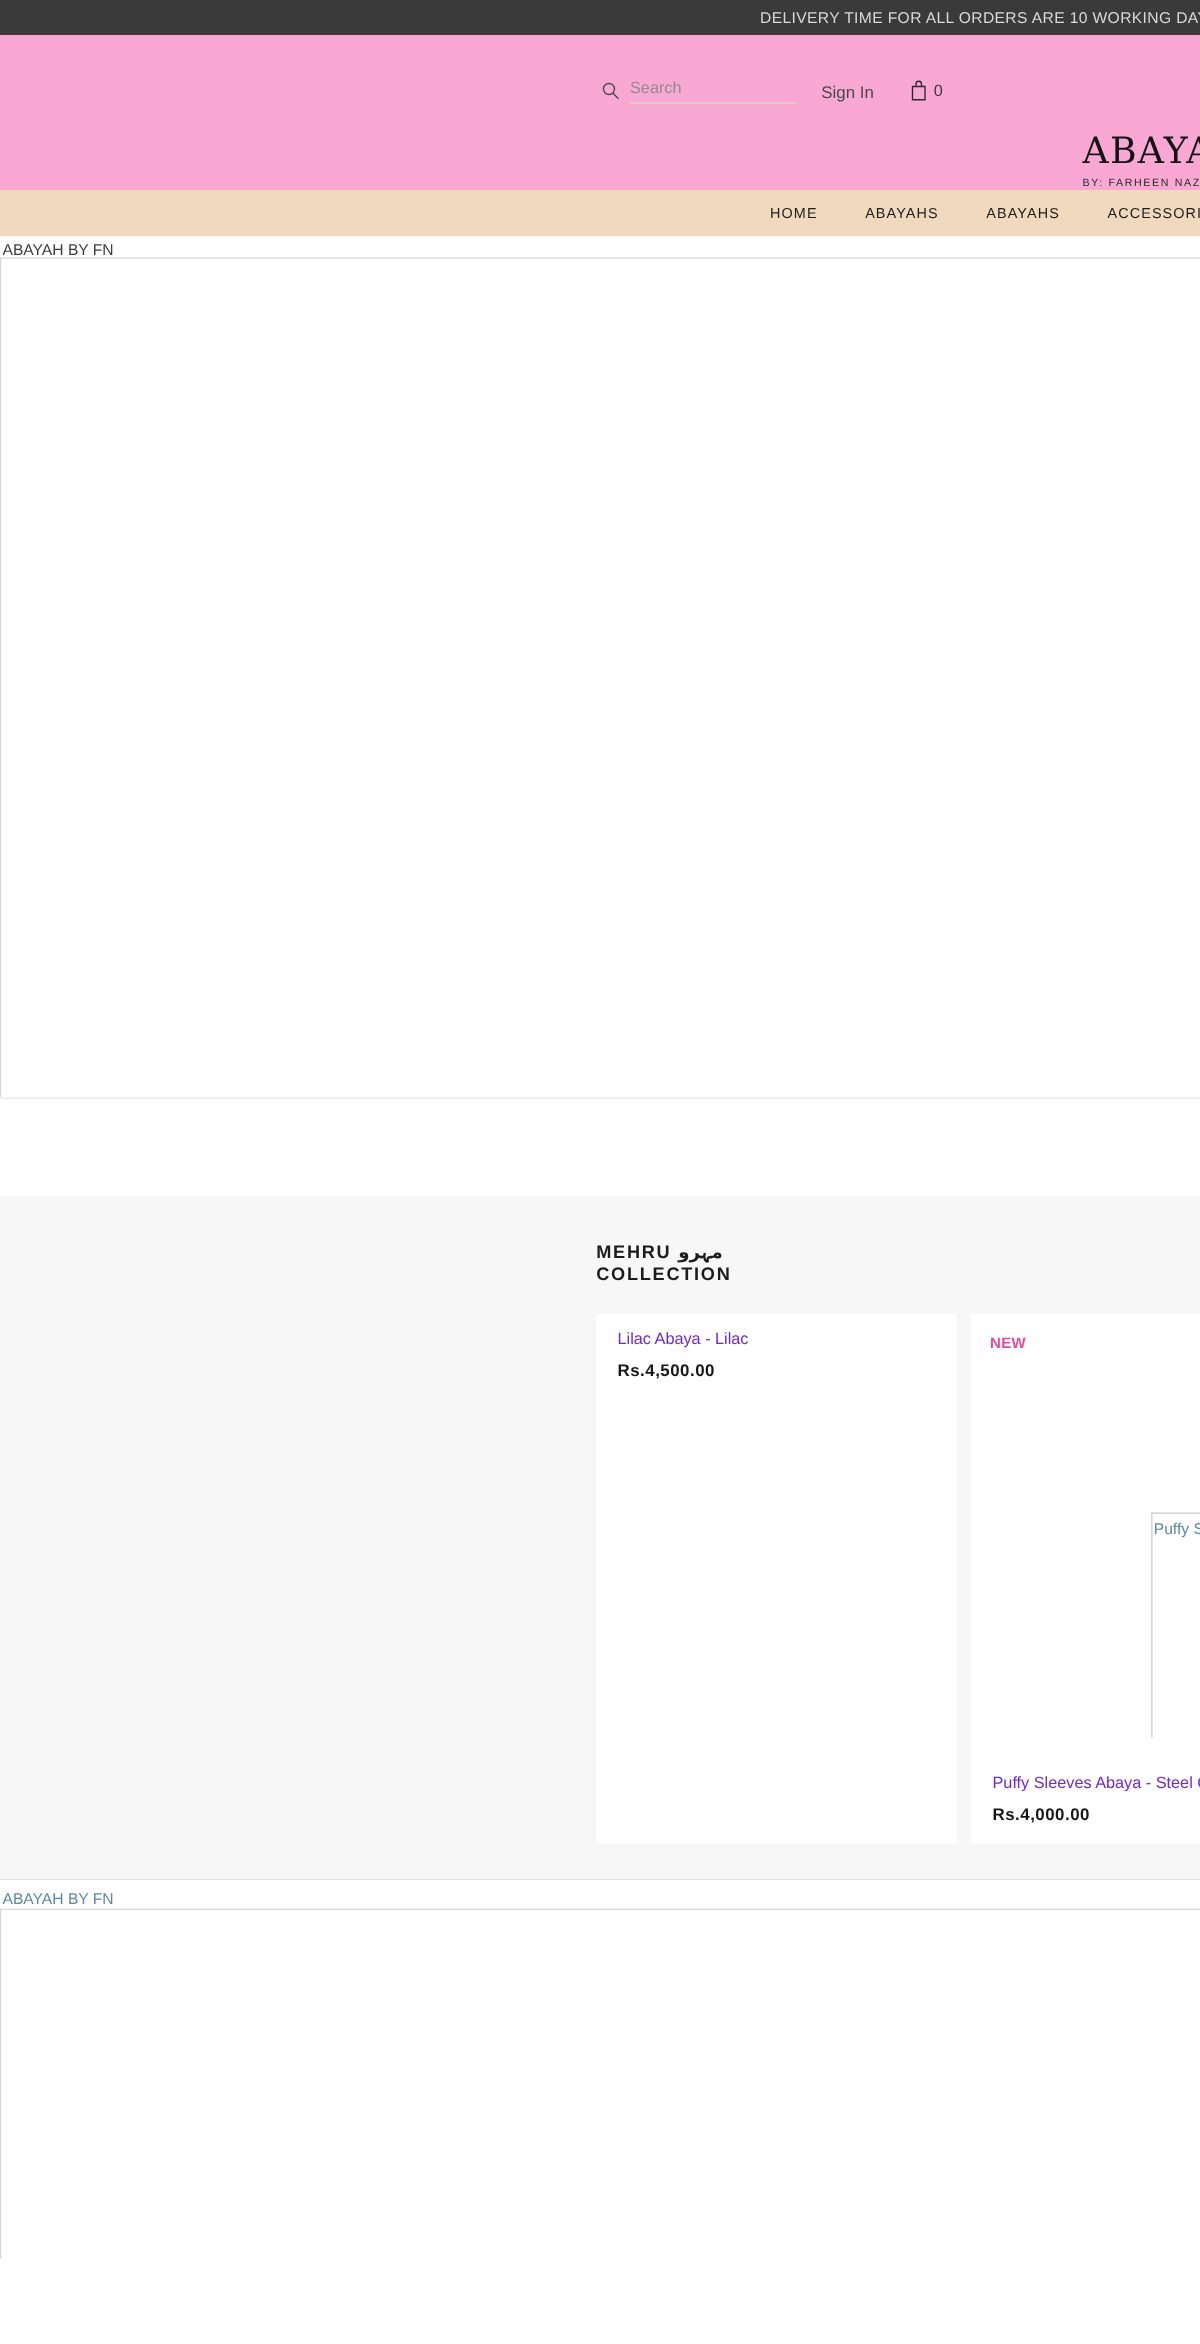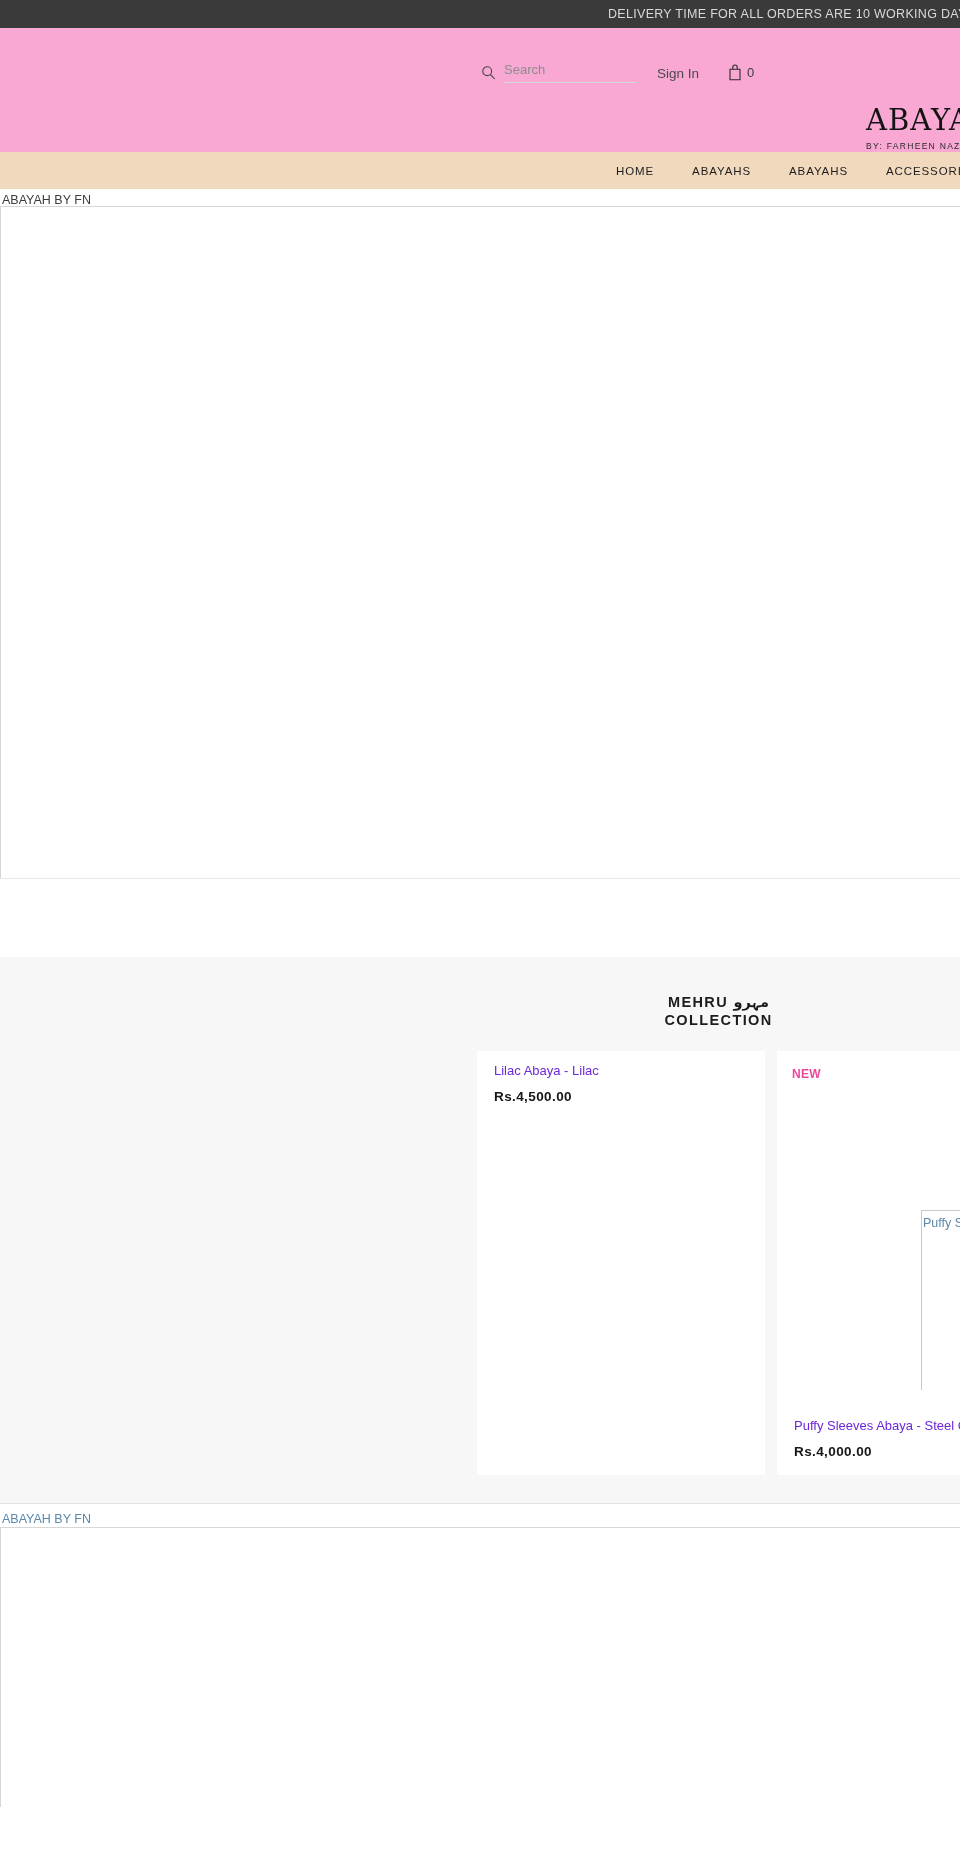--- a/index.html
+++ b/index.html
@@ -173,21 +173,20 @@
     position: relative;
   }
   .collection-title {
     margin-left: 477px;
     font-size: 14.5px;
     font-weight: bold;
     letter-spacing: 1.4px;
     color: #1c1c1c;
     line-height: 1.25;
     margin-bottom: 22px;
-    text-align: center;
   }
   .title-ur { font-family: "DejaVu Sans", sans-serif; font-weight: bold; }
 
   .cards-row {
     margin-left: 477px;
     display: flex;
     gap: 12px;
     white-space: nowrap;
   }
   .card {

